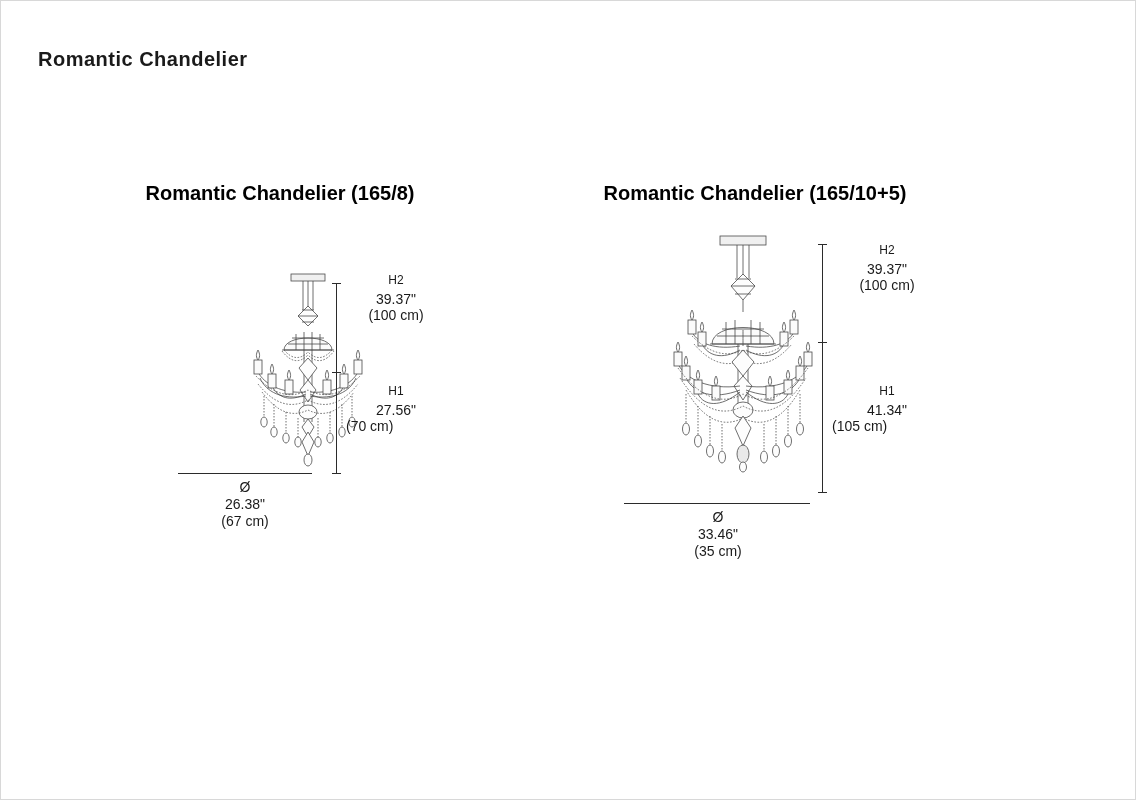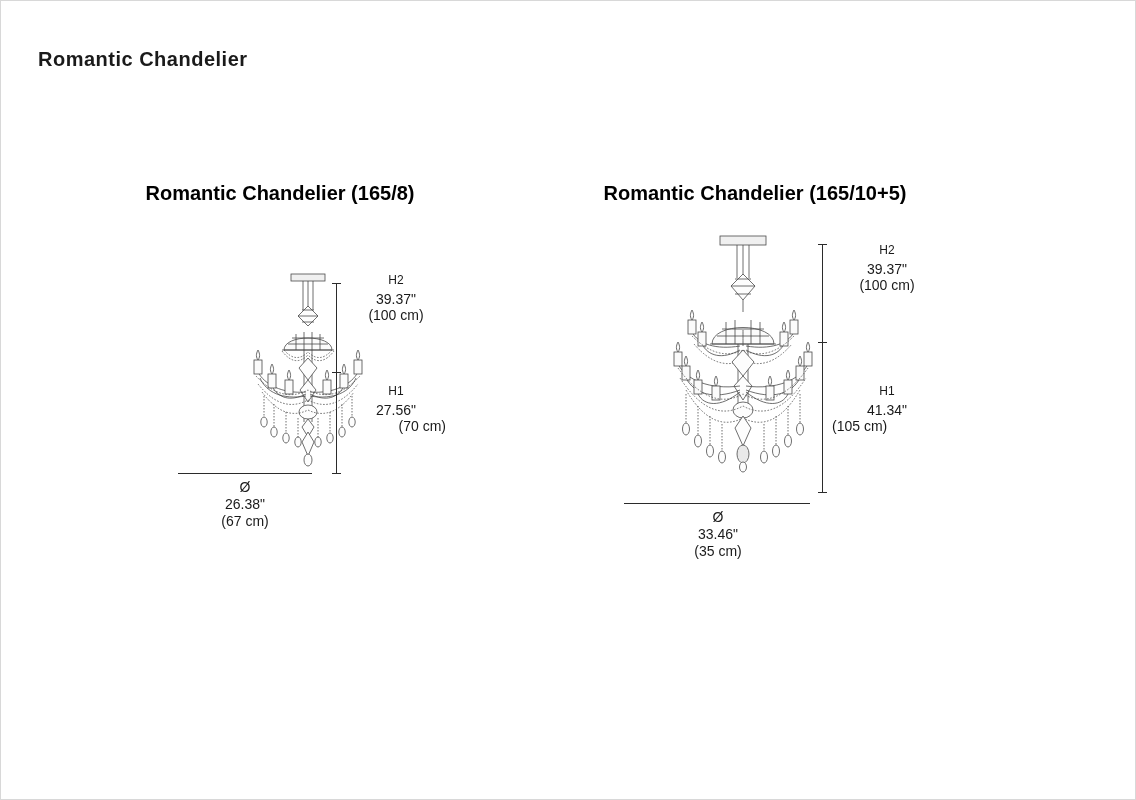--- a/index.html
+++ b/index.html
@@ -204,21 +204,21 @@
 
   <div class="dim-label" style="left:286px; top:92px; width:100px; text-align:left;">
     <span class="code" style="display:block; text-align:center; font-weight:normal;">H2</span>
     <span class="val" style="display:block; text-align:center;">39.37"</span>
     <span class="val2" style="display:block; text-align:center;">(100 cm)</span>
   </div>
 
   <div class="dim-label" style="left:286px; top:203px; width:100px; text-align:left;">
     <span class="code" style="display:block; text-align:center; font-weight:normal;">H1</span>
     <span class="val" style="display:block; text-align:center;">27.56"</span>
-    <span class="val2" style="display:block; text-align:right;">(70 cm)</span>
+    <span class="val2" style="display:block; text-align:left;">(70 cm)</span>
   </div>
 
   <div class="hline" style="left:118px; top:291px; width:134px;"></div>
   <div class="diam-label" style="left:125px; top:297px; width:120px;">
     <span class="diam-sym">Ø</span>
     <span>26.38"</span>
     <span style="display:block;">(67 cm)</span>
   </div>
 </div>
 

